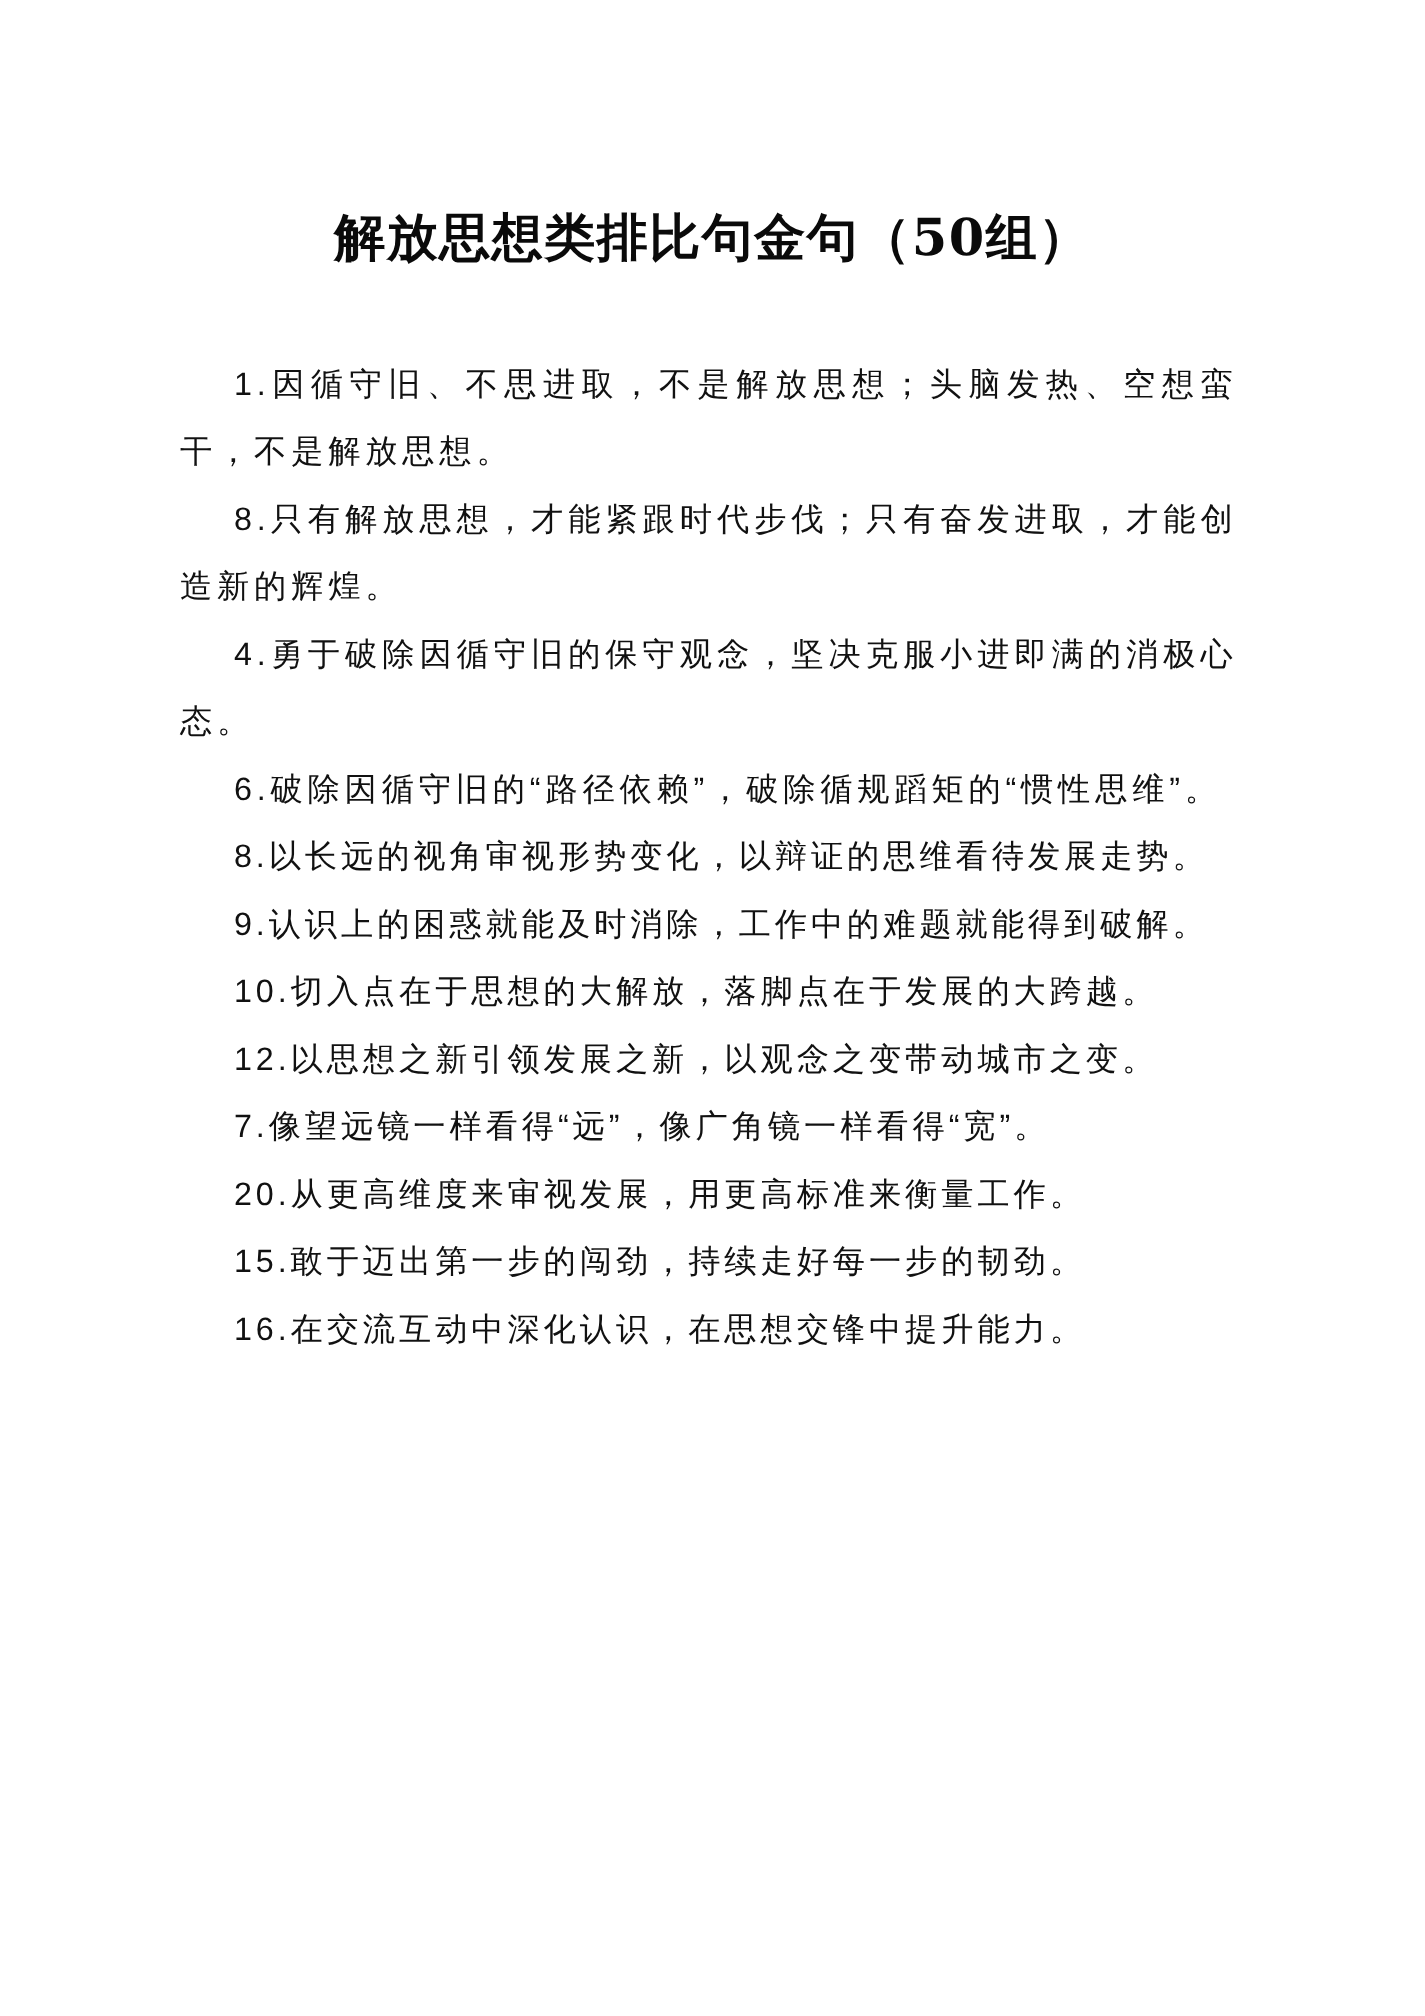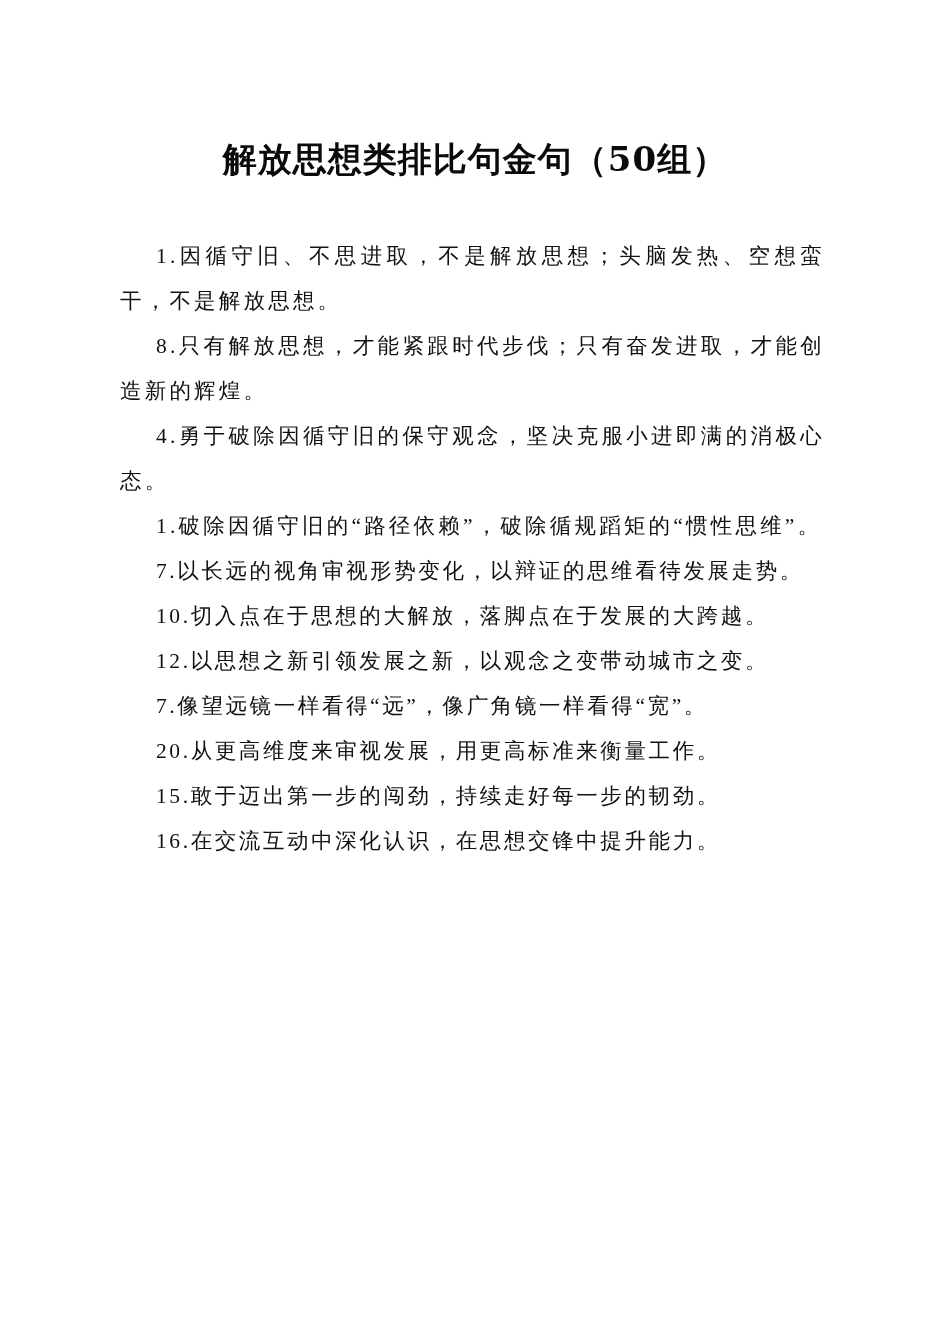--- a/index.html
+++ b/index.html
@@ -32,21 +32,21 @@
       font-size: 34px;
       line-height: 46px;
       letter-spacing: 1px;
       color: #0a0a0a;
     }
     .body {
       position: absolute;
       left: 120px;
       top: 234px;
       width: 705px;
-      font-family: Liberation Serif, serif;
+      font-family: Liberation Sans, sans-serif;
       font-size: 21.5px;
       line-height: 45px;
       letter-spacing: 3.2px;
       color: #111111;
     }
     .para {
       margin: 0;
       padding: 0;
       text-indent: 36px;
       text-align: justify;
@@ -61,22 +61,23 @@
 </head>
 <body>
 
 <div class="page">
   <div class="title">解放思想类排比句金句（50组）</div>
 
   <div class="body">
     <p class="para">1.因循守旧、不思进取，不是解放思想；头脑发热、空想蛮干，不是解放思想。</p>
     <p class="para">8.只有解放思想，才能紧跟时代步伐；只有奋发进取，才能创造新的辉煌。</p>
     <p class="para">4.勇于破除因循守旧的保守观念，坚决克服小进即满的消极心态。</p>
-    <p class="para">1.破除因循守旧的“路径依赖”，破除循规蹈矩的“惯性思维”。</p>
-    <p class="para nowrap">7.以长远的视角审视形势变化，以辩证的思维看待发展走势。</p>
+    <p class="para">6.破除因循守旧的“路径依赖”，破除循规蹈矩的“惯性思维”。</p>
+    <p class="para nowrap">8.以长远的视角审视形势变化，以辩证的思维看待发展走势。</p>
+    <p class="para nowrap">9.认识上的困惑就能及时消除，工作中的难题就能得到破解。</p>
     <p class="para nowrap">10.切入点在于思想的大解放，落脚点在于发展的大跨越。</p>
     <p class="para nowrap">12.以思想之新引领发展之新，以观念之变带动城市之变。</p>
     <p class="para nowrap">7.像望远镜一样看得“远”，像广角镜一样看得“宽”。</p>
     <p class="para nowrap">20.从更高维度来审视发展，用更高标准来衡量工作。</p>
     <p class="para nowrap">15.敢于迈出第一步的闯劲，持续走好每一步的韧劲。</p>
     <p class="para nowrap">16.在交流互动中深化认识，在思想交锋中提升能力。</p>
   </div>
 </div>
 
 </body></html>

